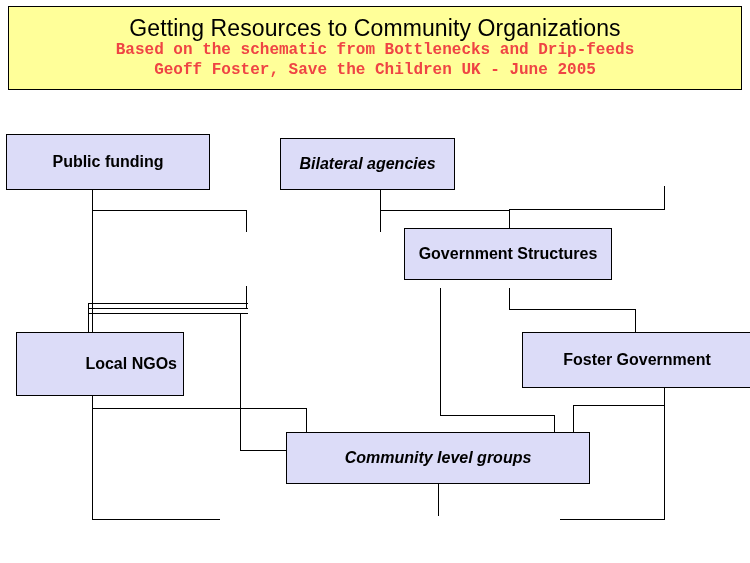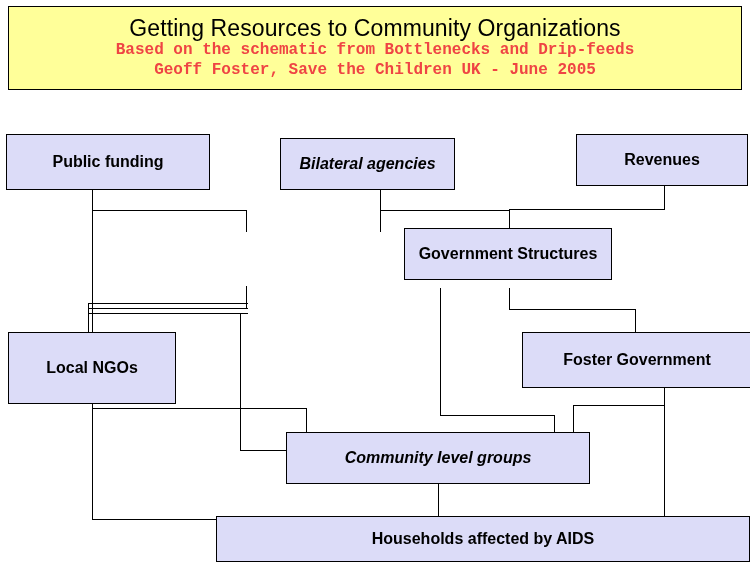--- a/index.html
+++ b/index.html
@@ -72,21 +72,21 @@
     line-height: 1.15;
     padding: 2px 6px;
     z-index: 5;
   }
 
   #node-public-funding   { left: 6px;   top: 134px; width: 204px; height: 56px; }
   #node-bilateral        { left: 280px; top: 138px; width: 175px; height: 52px; font-style: italic; }
   #node-revenues         { left: 576px; top: 134px; width: 172px; height: 52px; }
   #node-intl-ngos        { left: 126px; top: 230px; width: 236px; height: 56px; }
   #node-gov-structures   { left: 404px; top: 228px; width: 208px; height: 52px; }
-  #node-local-ngos       { left: 8px;   top: 332px; width: 168px; height: 72px; }
+  #node-local-ngos       { left: 16px;   top: 332px; width: 168px; height: 64px; justify-content: flex-end; }
   #node-local-government { left: 522px; top: 332px; width: 230px; height: 56px; }
   #node-community-groups { left: 286px; top: 432px; width: 304px; height: 52px; font-style: italic; }
   #node-households       { left: 216px; top: 516px; width: 534px; height: 46px; }
 </style>
 </head>
 <body>
 
 <div id="canvas">
 
   <div class="title-banner">
@@ -142,38 +142,32 @@
   <div class="line v" style="left:438px; top:484px; height:32px;"></div>
 
   <div class="node" id="node-public-funding">
     <span>Public funding</span>
   </div>
 
   <div class="node" id="node-bilateral">
     <span>Bilateral agencies</span>
   </div>
 
-  <div class="node" id="node-revenues">
-    <span>Revenues</span>
-  </div>
 
 
   <div class="node" id="node-gov-structures">
     <span>Government Structures</span>
   </div>
 
   <div class="node" id="node-local-ngos">
     <span>Local NGOs</span>
   </div>
 
   <div class="node" id="node-local-government">
     <span>Foster Government</span>
   </div>
 
   <div class="node" id="node-community-groups">
     <span>Community level groups</span>
   </div>
 
-  <div class="node" id="node-households">
-    <span>Households affected by AIDS</span>
-  </div>
 
 </div>
 
 </body></html>

